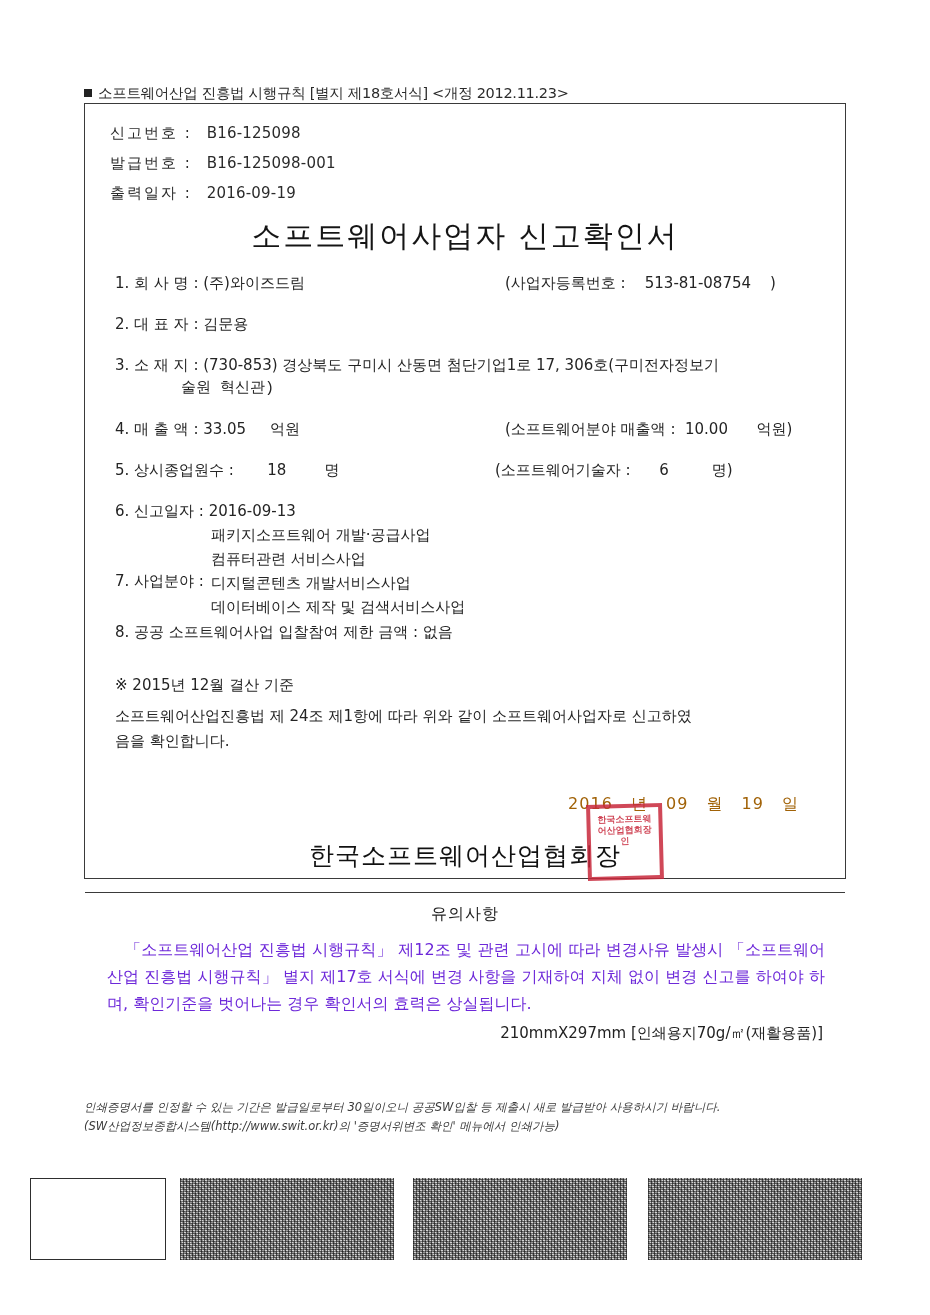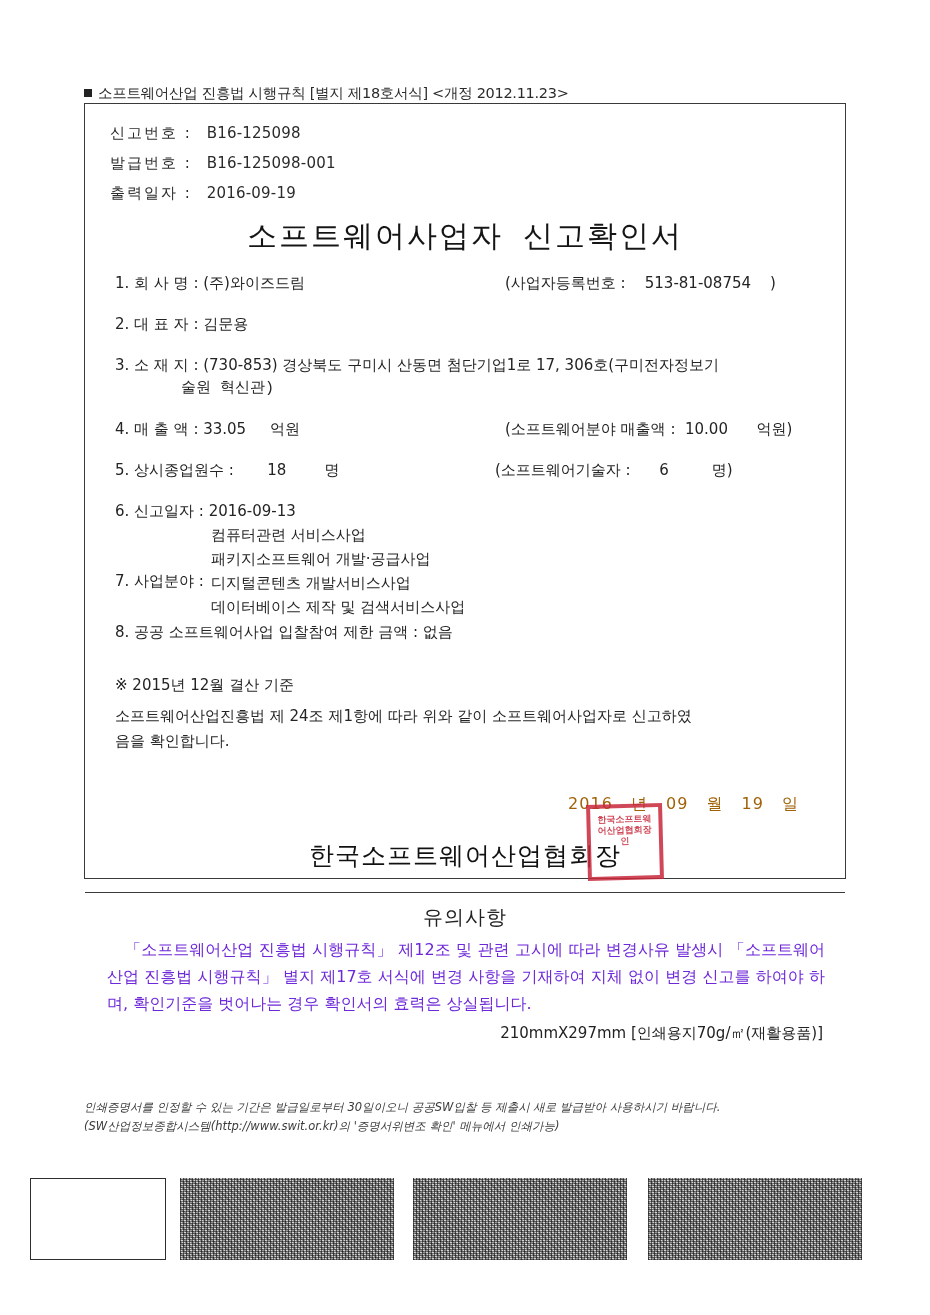--- a/index.html
+++ b/index.html
@@ -66,21 +66,20 @@
 
   .cert-title {
     position: absolute;
     top: 112px;
     left: 0;
     width: 100%;
     text-align: center;
     font-size: 30px;
     letter-spacing: 2px;
     color: #151515;
-    font-family: Liberation Mono, monospace;
   }
 
   
   .items {
     position: absolute;
     left: 30px;
     top: 168px;
     width: 710px;
     font-size: 15px;
     color: #242424;
@@ -174,21 +173,21 @@
     top: 788px;
     width: 100%;
     border-top: 1.4px solid #3a3a3a;
   }
   .notice-title {
     position: absolute;
     top: 800px;
     left: 0;
     width: 100%;
     text-align: center;
-    font-size: 20px;
+    font-size: 16px;
     letter-spacing: 1px;
     color: #222;
   }
   .notice-body {
     position: absolute;
     left: 22px;
     top: 832px;
     width: 718px;
     font-size: 16px;
     line-height: 27px;
@@ -315,22 +314,22 @@
       </div>
 
       <div class="row">
         <span>6. 신고일자 :</span>
         <span>2016-09-13</span>
       </div>
 
       <div class="row biz-fields" style="margin-bottom:26px; margin-top:46px;">
         <span>7. 사업분야 :</span>
         <span class="biz-list">
+          <span style="display:block">패키지소프트웨어 개발·공급사업</span>
           <span style="display:block">컴퓨터관련 서비스사업</span>
-          <span style="display:block">패키지소프트웨어 개발·공급사업</span>
           <span style="display:block">디지털콘텐츠 개발서비스사업</span>
           <span style="display:block">데이터베이스 제작 및 검색서비스사업</span>
         </span>
       </div>
 
       <div class="row" style="margin-top:28px;">
         <span>8. 공공 소프트웨어사업 입찰참여 제한 금액 :</span>
         <span>없음</span>
       </div>
 

